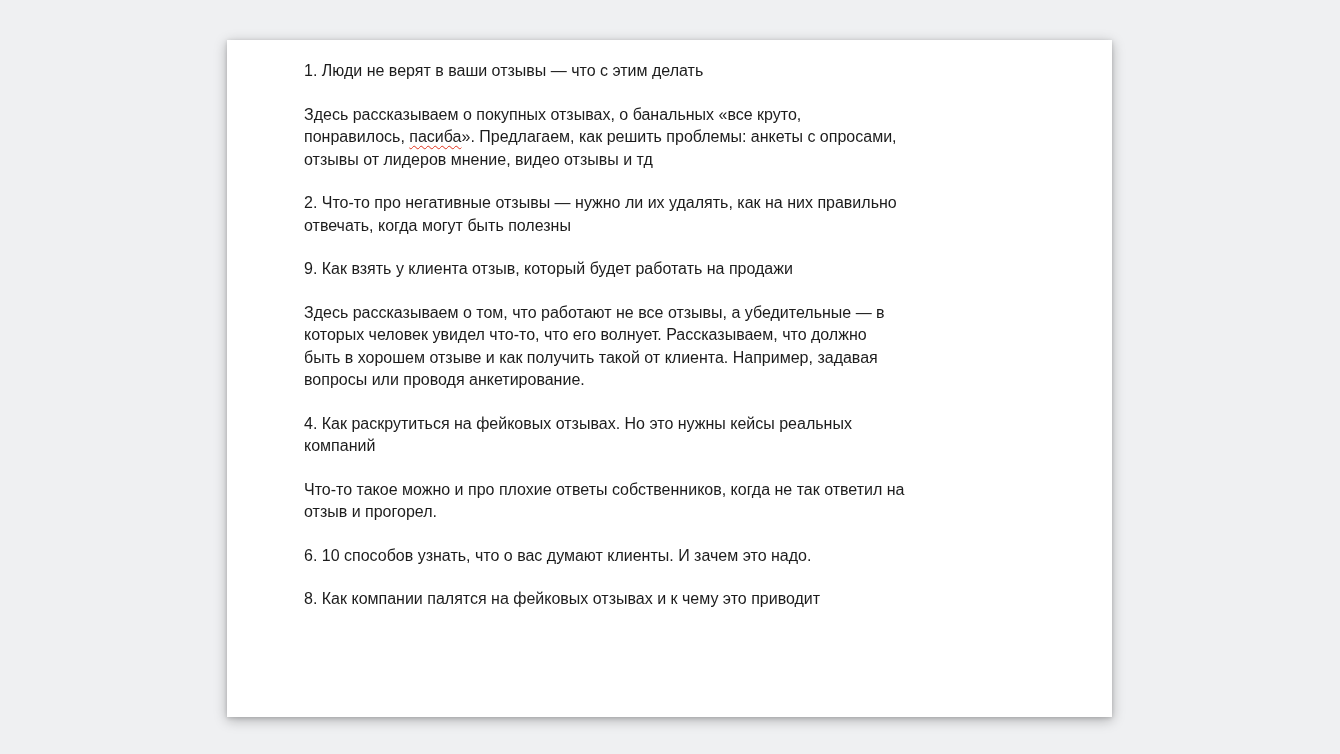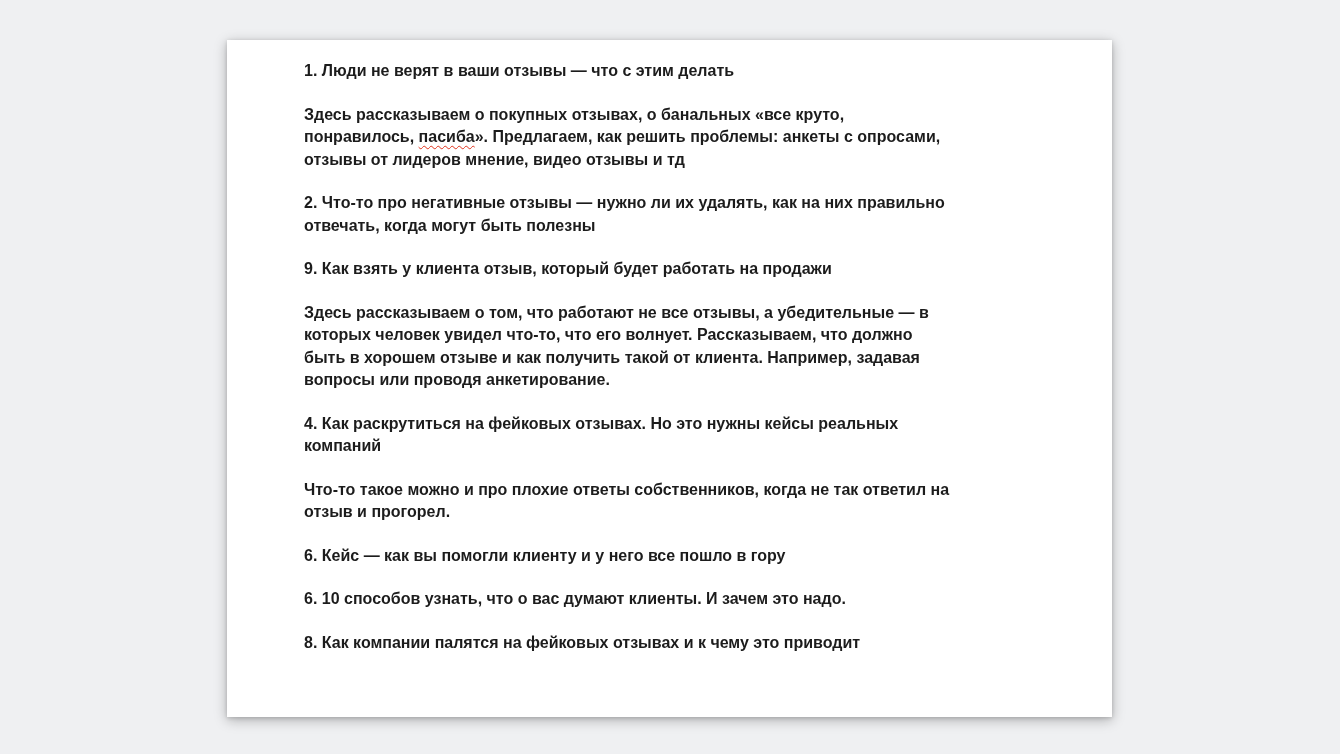--- a/index.html
+++ b/index.html
@@ -26,21 +26,20 @@
     inset: 0;
   }
   .paper {
     position: absolute;
     left: 227px;
     top: 40px;
     width: 885px;
     height: 677px;
     background: var(--paper-bg);
     box-shadow: 0 3px 12px rgba(0,0,0,0.28), 0 1px 4px rgba(0,0,0,0.15);
-    font-weight: bold;
   }
   .content {
     position: absolute;
     left: 0;
     top: 0;
     right: 0;
     bottom: 0;
     padding: 20px 75px 20px 77px;
     color: var(--text);
     font-size: 16px;
@@ -69,18 +68,17 @@
 <div class="canvas">
   <div class="paper">
     <div class="content">
         <p class="para">1. Люди не верят в ваши отзывы — что с этим делать</p>
         <p class="para">Здесь рассказываем о покупных отзывах, о банальных «все круто,<br>понравилось, <span class="misspelled">пасиба</span>». Предлагаем, как решить проблемы: анкеты с опросами,<br>отзывы от лидеров мнение, видео отзывы и тд</p>
         <p class="para">2. Что-то про негативные отзывы — нужно ли их удалять, как на них правильно<br>отвечать, когда могут быть полезны</p>
         <p class="para">9. Как взять у клиента отзыв, который будет работать на продажи</p>
         <p class="para">Здесь рассказываем о том, что работают не все отзывы, а убедительные — в<br>которых человек увидел что-то, что его волнует. Рассказываем, что должно<br>быть в хорошем отзыве и как получить такой от клиента. Например, задавая<br>вопросы или проводя анкетирование.</p>
         <p class="para">4. Как раскрутиться на фейковых отзывах. Но это нужны кейсы реальных<br>компаний</p>
         <p class="para">Что-то такое можно и про плохие ответы собственников, когда не так ответил на<br>отзыв и прогорел.</p>
-        <p class="para">6. Кейс — как вы помогли клиенту и у него все пошло в гору</p>
         <p class="para">6. 10 способов узнать, что о вас думают клиенты. И зачем это надо.</p>
         <p class="para">8. Как компании палятся на фейковых отзывах и к чему это приводит</p>
       </div>
   </div>
 </div>
 
 </body></html>

